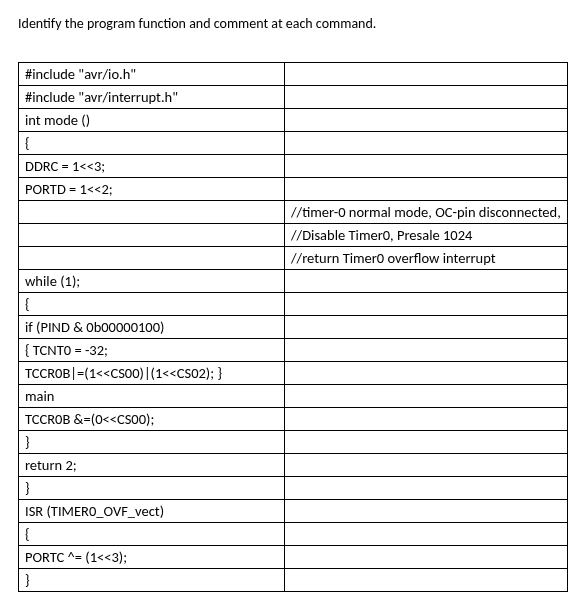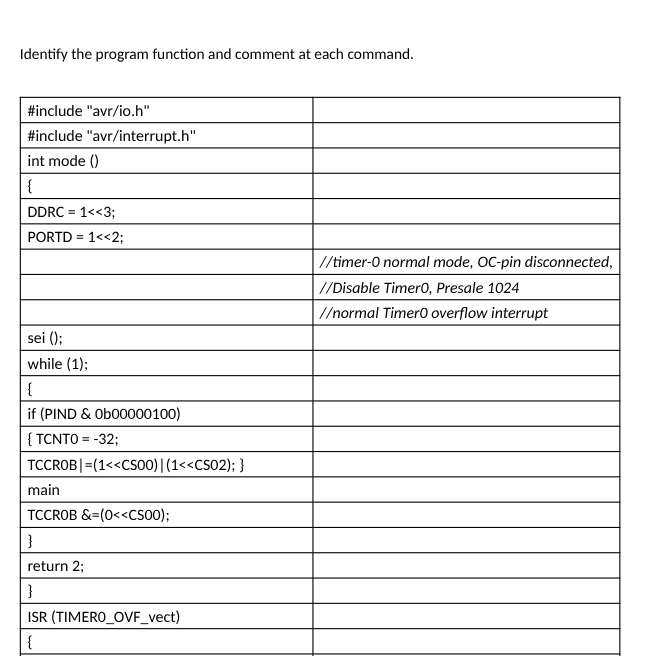--- a/index.html
+++ b/index.html
@@ -6,37 +6,36 @@
     body {
       font-family: Calibri, Arial, sans-serif;
       background: #fff;
       padding: 15px 18px;
       color: #000;
       font-size: 14px;
     }
     .instruction {
       margin-bottom: 30px;
       font-size: 14px;
-      margin-top: 26px;
     }
     table {
       border-collapse: collapse;
       table-layout: fixed;
     }
     td {
       border: 1px solid #000;
       padding: 2px 6px;
       height: 21px;
       vertical-align: middle;
       font-size: 14.5px;
       white-space: nowrap;
       overflow: hidden;
     }
     td.code-col { width: 266px; }
-    td.comment-col { width: 228px; font-style: italic; }
+    td.comment-col { width: 228px; }
   </style>
 </head>
 <body>
 
 <div class="instruction">Identify the program function and comment at each command.</div>
 
 <table>
   <tbody id="table-body">
       <tr>
         <td class="code-col">#include "avr/io.h"</td>
@@ -65,25 +64,21 @@
       <tr>
         <td class="code-col"></td>
         <td class="comment-col">//timer-0 normal mode, OC-pin disconnected,</td>
       </tr>
       <tr>
         <td class="code-col"></td>
         <td class="comment-col">//Disable Timer0, Presale 1024</td>
       </tr>
       <tr>
         <td class="code-col"></td>
-        <td class="comment-col">//normal Timer0 overflow interrupt</td>
-      </tr>
-      <tr>
-        <td class="code-col">sei ();</td>
-        <td class="comment-col"></td>
+        <td class="comment-col">//return Timer0 overflow interrupt</td>
       </tr>
       <tr>
         <td class="code-col">while (1);</td>
         <td class="comment-col"></td>
       </tr>
       <tr>
         <td class="code-col">{</td>
         <td class="comment-col"></td>
       </tr>
       <tr>

